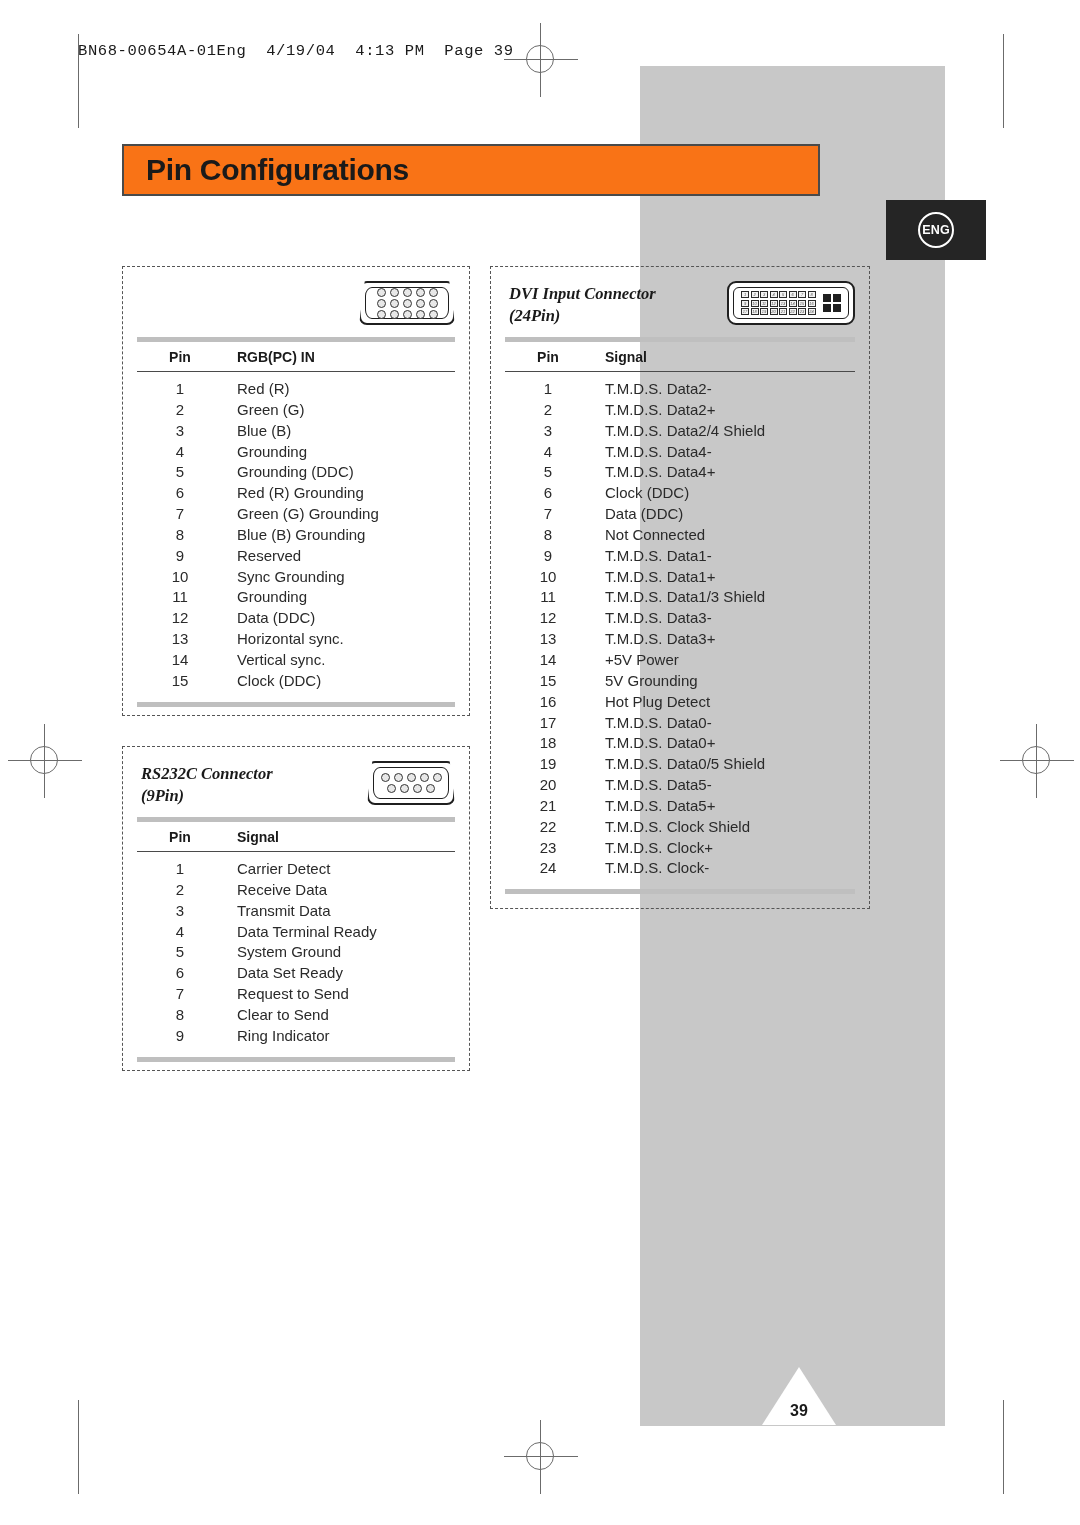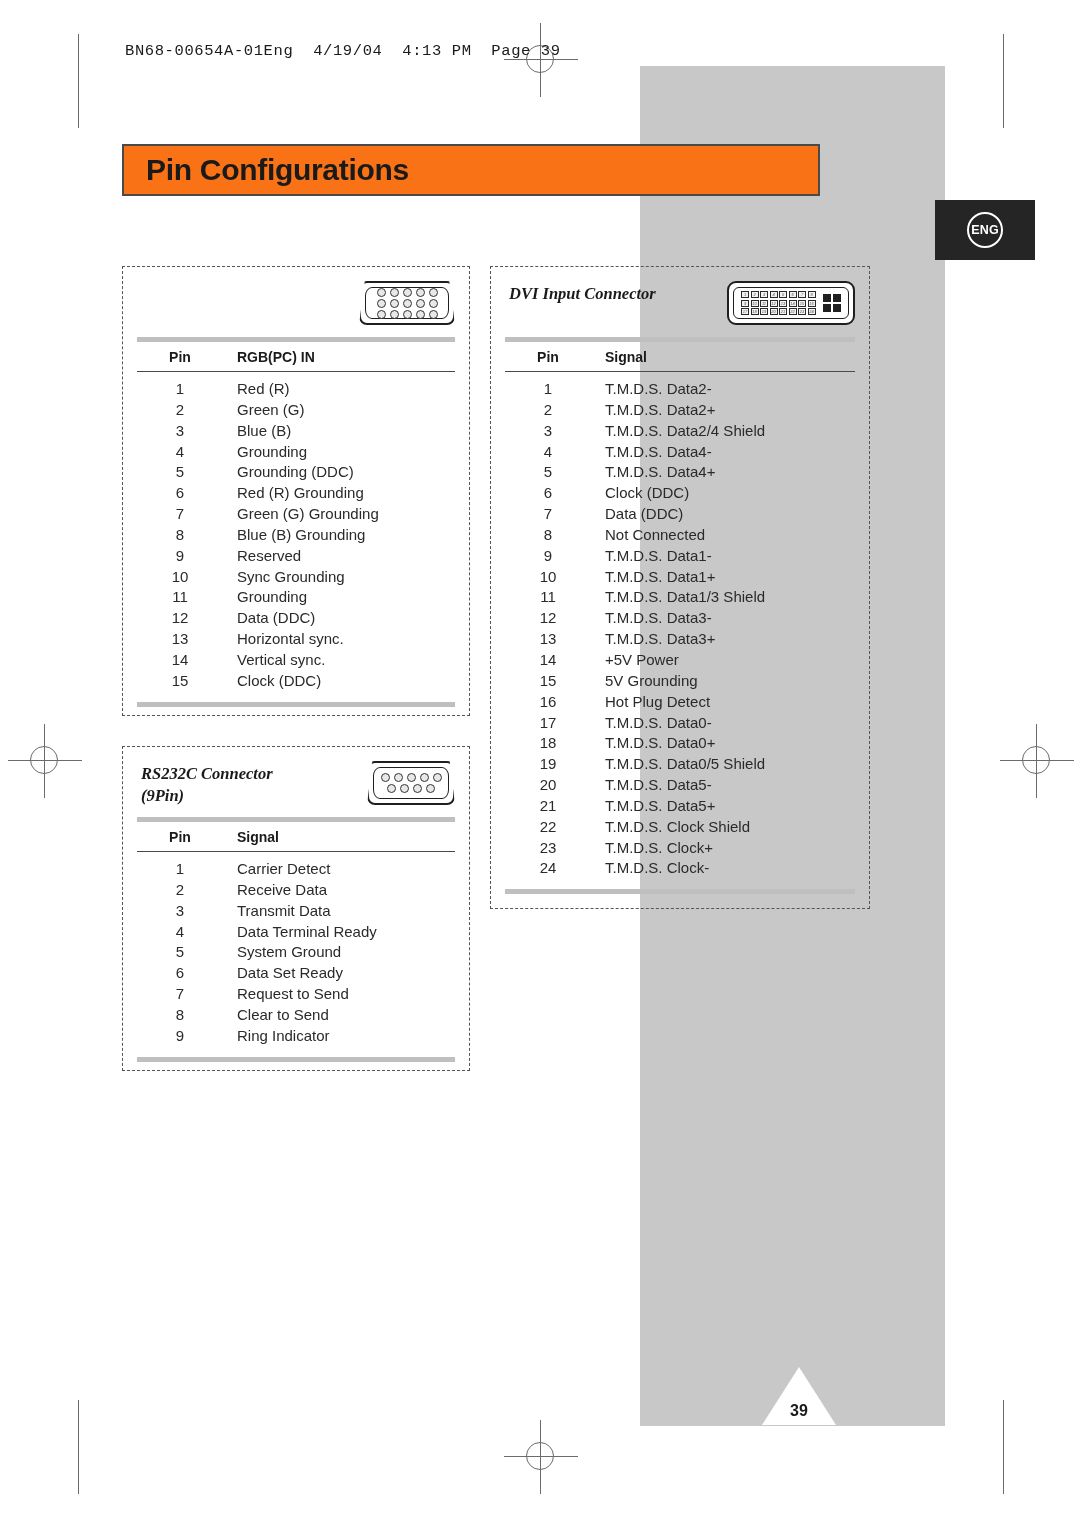--- a/index.html
+++ b/index.html
@@ -68,21 +68,20 @@
   
   .print-header {
     position: absolute;
     left: 78px;
     top: 42px;
     font-family: "Liberation Mono", monospace;
     font-size: 15.5px;
     letter-spacing: 0.6px;
     color: #1a1a1a;
     white-space: pre;
-    padding-left: 47px;
   }
 
   
   .title-box {
     position: absolute;
     left: 122px;
     top: 144px;
     width: 698px;
     height: 52px;
     background: #f97316;
@@ -97,21 +96,21 @@
     font-size: 30px;
     font-weight: bold;
     color: #1a1a1a;
     letter-spacing: -0.3px;
     font-stretch: condensed;
   }
 
   
   .eng-badge {
     position: absolute;
-    left: 935px;
+    left: 886px;
     top: 200px;
     width: 100px;
     height: 60px;
     background: #252525;
   }
   .eng-circle {
     position: absolute;
     left: 50%;
     top: 50%;
     transform: translate(-50%, -50%);
@@ -478,20 +477,21 @@
         <div class="c-sig">Clock (DDC)</div>
       </div>
     </div>
   <div class="rule-bottom"></div>
 </div>
 
 <div class="panel" style="left:490px; top:266px; width:380px; height:643px;">
   <div class="panel-head">
     <div class="panel-title">
       <span>DVI Input Connector</span>
+      <span class="sub">(24Pin)</span>
     </div>
     <div class="connector-art">
       <div class="dvi-shell">
         <div class="dvi-inner">
           <div class="dvi-grid">
             <div class="dvi-grid-row">
               <i class="dvi-pin">1</i>
                 <i class="dvi-pin">2</i>
                 <i class="dvi-pin">3</i>
                 <i class="dvi-pin">4</i>

